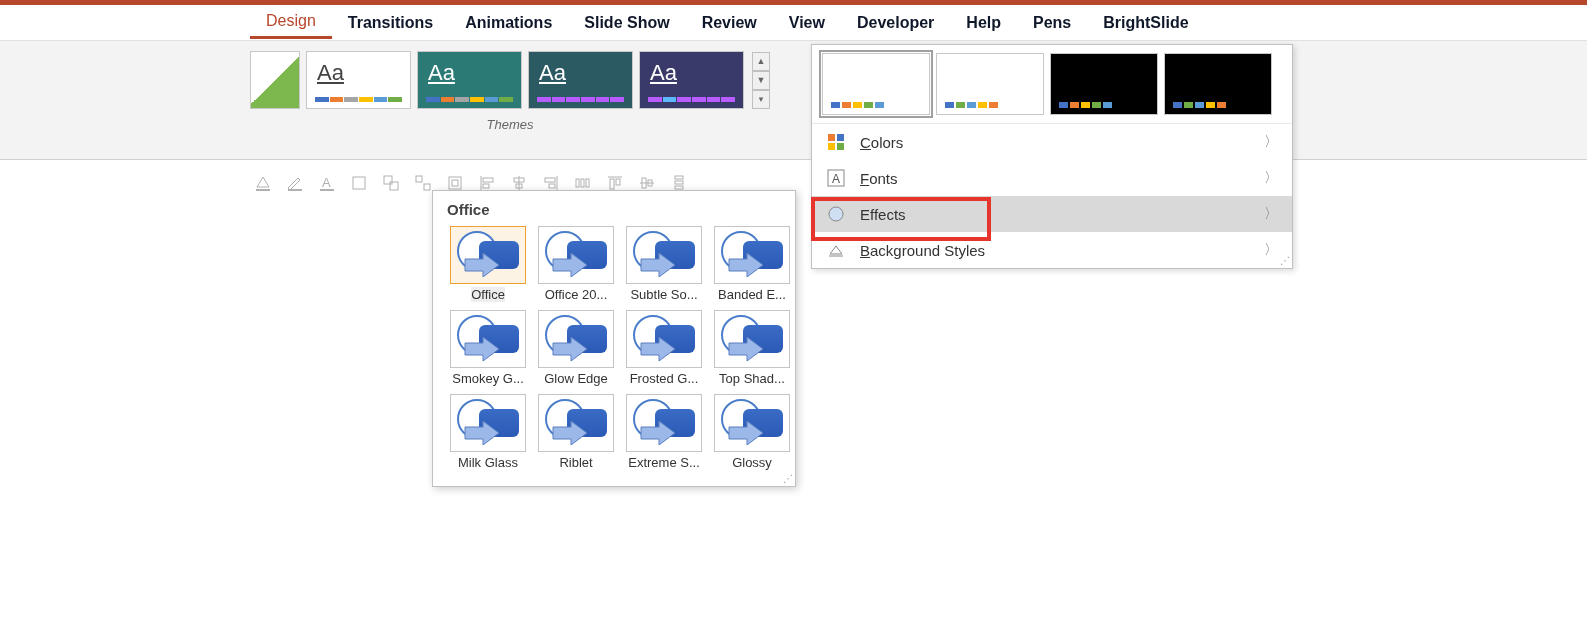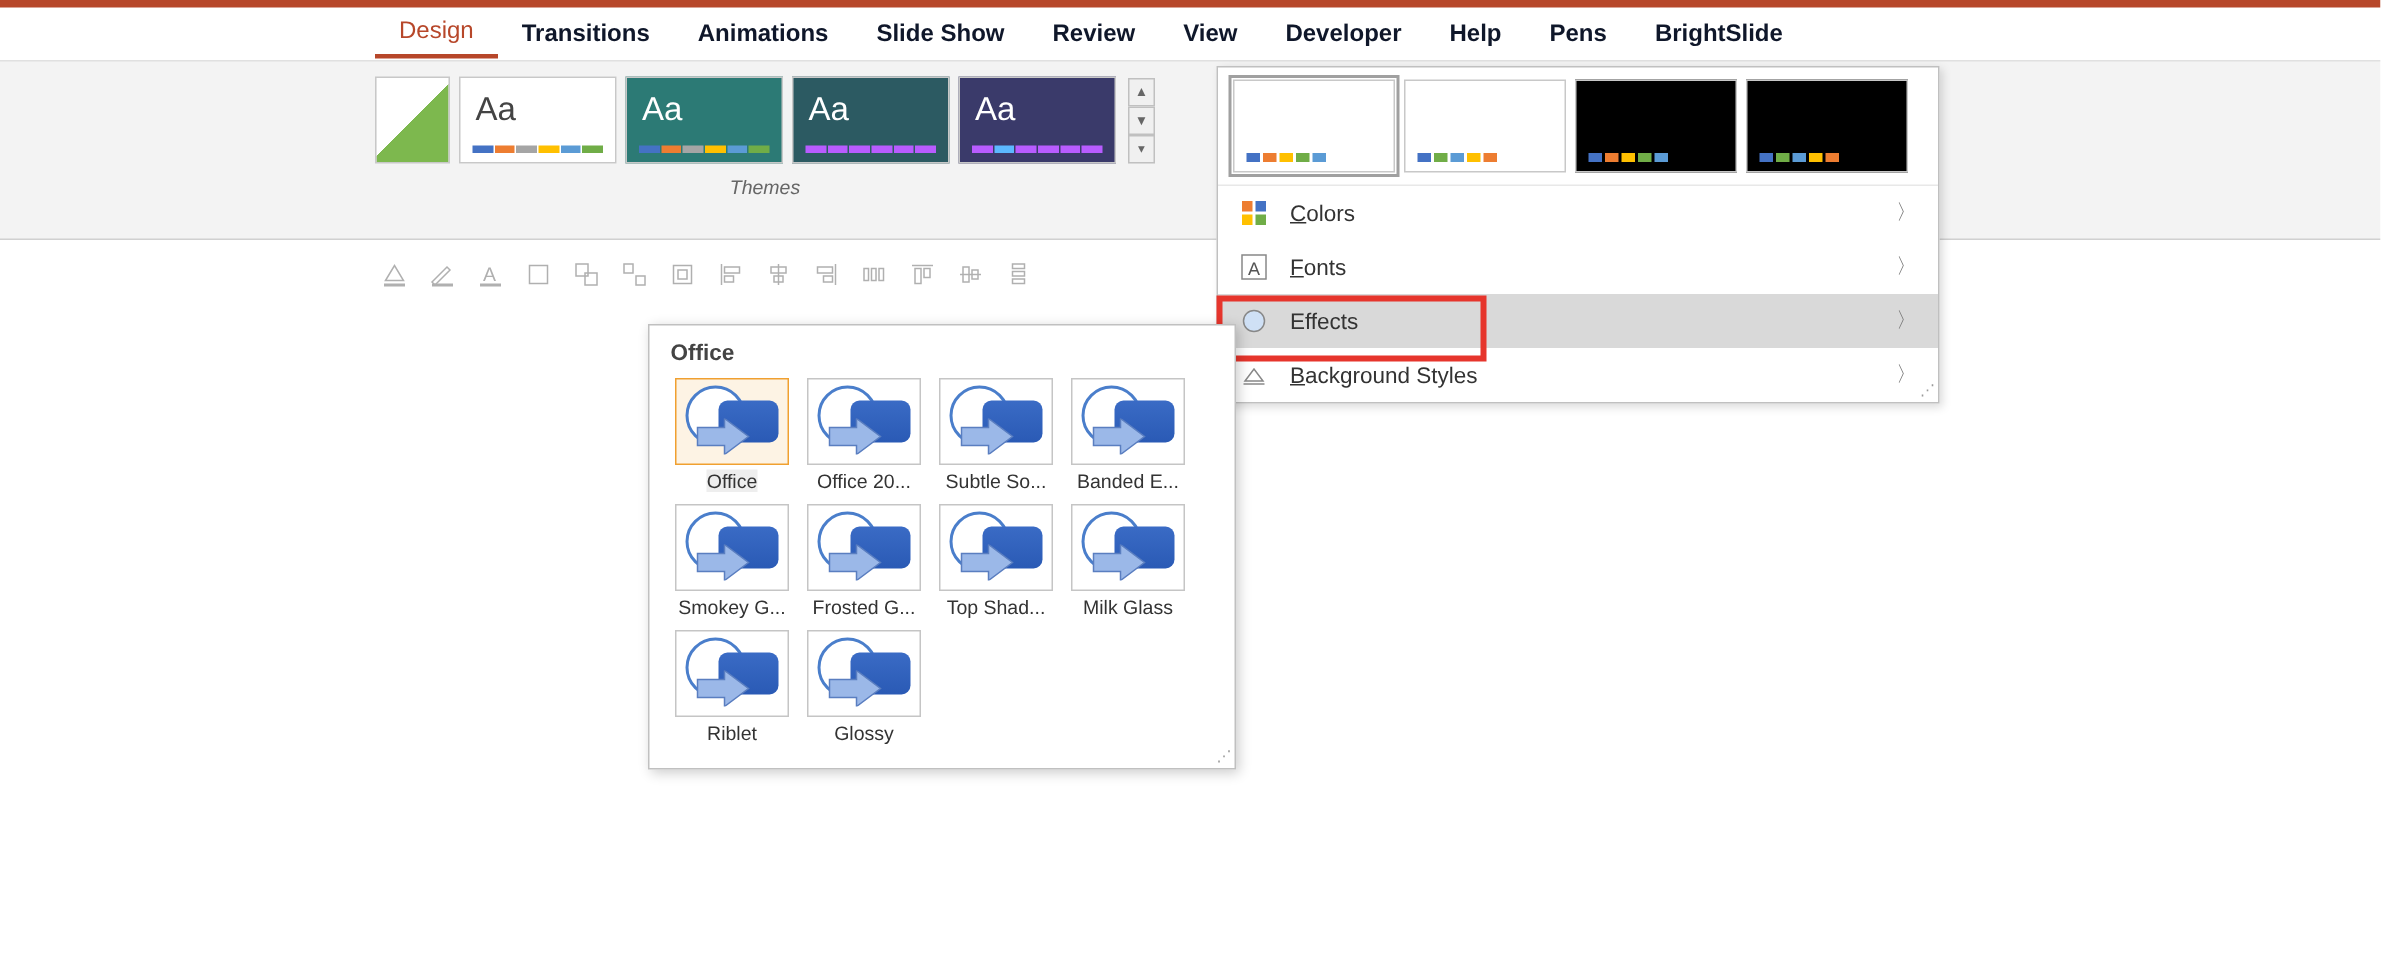--- a/index.html
+++ b/index.html
@@ -15,21 +15,21 @@
 
 
 .themes-group { margin-left: 250px; display: flex; flex-direction: column; align-items: center; }
 .theme-row { display: flex; gap: 6px; align-items: center; }
 .theme-thumb { width: 105px; height: 58px; border: 1px solid #c8c8c8; background: #fff; position: relative; overflow: hidden; cursor: pointer; }
 .theme-thumb.t1 { width: 50px; background: linear-gradient(135deg, #fff 50%, #7db84e 50%); }
 .theme-thumb.t2 { background: #fff; }
 .theme-thumb.t3 { background: #2c7a75; }
 .theme-thumb.t4 { background: #2c5a62; }
 .theme-thumb.t5 { background: #3a3a6a; }
-.theme-aa { position: absolute; top: 8px; left: 10px; font-size: 22px; color: #444; }
+.theme-aa { position: absolute; top: 8px; left: 10px; font-size: 22px; color: #444; text-decoration: underline; }
 .theme-thumb.t3 .theme-aa, .theme-thumb.t4 .theme-aa, .theme-thumb.t5 .theme-aa { color: #fff; }
 .theme-bar { position: absolute; bottom: 6px; left: 8px; right: 8px; height: 5px; display: flex; gap: 1px; }
 .theme-bar span { flex: 1; }
 .theme-bar .c1{background:#4472c4}.theme-bar .c2{background:#ed7d31}.theme-bar .c3{background:#a5a5a5}.theme-bar .c4{background:#ffc000}.theme-bar .c5{background:#5b9bd5}.theme-bar .c6{background:#70ad47}
 .theme-thumb.t4 .theme-bar span, .theme-thumb.t5 .theme-bar span { background:#b85cff; } 
 .theme-thumb.t5 .theme-bar .c1{background:#b85cff}.theme-thumb.t5 .theme-bar .c2{background:#5cb8ff}
 .theme-scroll { width: 18px; display: flex; flex-direction: column; margin-left: 2px; }
 .theme-scroll button { height: 19px; border: 1px solid #c0c0c0; background: #f0f0f0; font-size: 9px; color: #666; cursor: pointer; }
 .group-label { font-size: 13px; color: #666; margin-top: 8px; font-style: italic; }
 
@@ -46,21 +46,21 @@
 .variant-thumb .vbar { position: absolute; bottom: 6px; left: 8px; display: flex; gap: 2px; }
 .variant-thumb .vbar span { width: 9px; height: 6px; }
 .menu-item { display: flex; align-items: center; padding: 8px 14px; font-size: 15px; color: #333; cursor: pointer; position: relative; }
 .menu-item.highlighted { background: #d9d9d9; }
 .menu-item .mi-icon { width: 20px; height: 20px; margin-right: 14px; display: flex; align-items: center; justify-content: center; }
 .menu-item .chevron { position: absolute; right: 14px; color: #777; font-size: 14px; }
 .highlight-box { position: absolute; border: 4px solid #e6352c; pointer-events: none; z-index: 10; }
 .resize-dots { position: absolute; right: 4px; bottom: 2px; font-size: 10px; color: #999; letter-spacing: -2px; }
 
 
-.effects-popup { position: absolute; left: 432px; top: 216px; width: 392px; background: #fff; border: 1px solid #c0c0c0; box-shadow: 2px 2px 8px rgba(0,0,0,.2); padding: 10px 14px 16px; z-index: 20; }
+.effects-popup { position: absolute; left: 432px; top: 190px; width: 364px; background: #fff; border: 1px solid #c0c0c0; box-shadow: 2px 2px 8px rgba(0,0,0,.2); padding: 10px 14px 16px; z-index: 20; }
 .effects-popup .section-title { font-weight: 600; font-size: 15px; color: #444; margin-bottom: 8px; }
 .effects-grid { display: grid; grid-template-columns: repeat(4, 82px); gap: 8px 6px; }
 .effect-item { display: flex; flex-direction: column; align-items: center; cursor: pointer; }
 .effect-icon { width: 76px; height: 58px; border: 1px solid #c5c5c5; background: #fff; position: relative; display: flex; align-items: center; justify-content: center; }
 .effect-item.selected .effect-icon { border: 1px solid #f0a030; background: #fdf3e4; }
 .effect-label { font-size: 13px; color: #333; margin-top: 3px; max-width: 80px; white-space: nowrap; overflow: hidden; text-overflow: ellipsis; text-align: center; }
 .effect-item.selected .effect-label { background: #eee; }
 
 
 .eff-circle { position: absolute; left: 6px; top: 4px; width: 40px; height: 40px; border: 2px solid #4a7ecb; border-radius: 50%; background: #fff; }
@@ -389,20 +389,32 @@
       <div class="effect-item">
         <div class="effect-icon">
           <div class="eff-circle"></div>
           <div class="eff-rect"></div>
           <div class="eff-arrow">
             <svg width="38" height="24">
               <path d="M2 6 L20 6 L20 0 L36 12 L20 24 L20 18 L2 18 Z" fill="#9bb8e8" stroke="#5a7ec0"></path>
             </svg>
           </div>
         </div>
+        <div class="effect-label">Glow Edge</div>
+      </div>
+      <div class="effect-item">
+        <div class="effect-icon">
+          <div class="eff-circle"></div>
+          <div class="eff-rect"></div>
+          <div class="eff-arrow">
+            <svg width="38" height="24">
+              <path d="M2 6 L20 6 L20 0 L36 12 L20 24 L20 18 L2 18 Z" fill="#9bb8e8" stroke="#5a7ec0"></path>
+            </svg>
+          </div>
+        </div>
         <div class="effect-label">Frosted G...</div>
       </div>
       <div class="effect-item">
         <div class="effect-icon">
           <div class="eff-circle"></div>
           <div class="eff-rect"></div>
           <div class="eff-arrow">
             <svg width="38" height="24">
               <path d="M2 6 L20 6 L20 0 L36 12 L20 24 L20 18 L2 18 Z" fill="#9bb8e8" stroke="#5a7ec0"></path>
             </svg>
@@ -426,20 +438,32 @@
         <div class="effect-icon">
           <div class="eff-circle"></div>
           <div class="eff-rect"></div>
           <div class="eff-arrow">
             <svg width="38" height="24">
               <path d="M2 6 L20 6 L20 0 L36 12 L20 24 L20 18 L2 18 Z" fill="#9bb8e8" stroke="#5a7ec0"></path>
             </svg>
           </div>
         </div>
         <div class="effect-label">Riblet</div>
+      </div>
+      <div class="effect-item">
+        <div class="effect-icon">
+          <div class="eff-circle"></div>
+          <div class="eff-rect"></div>
+          <div class="eff-arrow">
+            <svg width="38" height="24">
+              <path d="M2 6 L20 6 L20 0 L36 12 L20 24 L20 18 L2 18 Z" fill="#9bb8e8" stroke="#5a7ec0"></path>
+            </svg>
+          </div>
+        </div>
+        <div class="effect-label">Extreme S...</div>
       </div>
       <div class="effect-item">
         <div class="effect-icon">
           <div class="eff-circle"></div>
           <div class="eff-rect"></div>
           <div class="eff-arrow">
             <svg width="38" height="24">
               <path d="M2 6 L20 6 L20 0 L36 12 L20 24 L20 18 L2 18 Z" fill="#9bb8e8" stroke="#5a7ec0"></path>
             </svg>
           </div>

